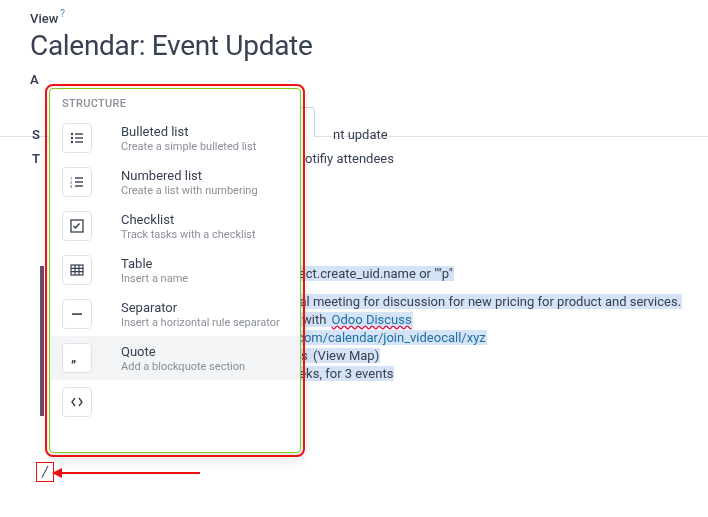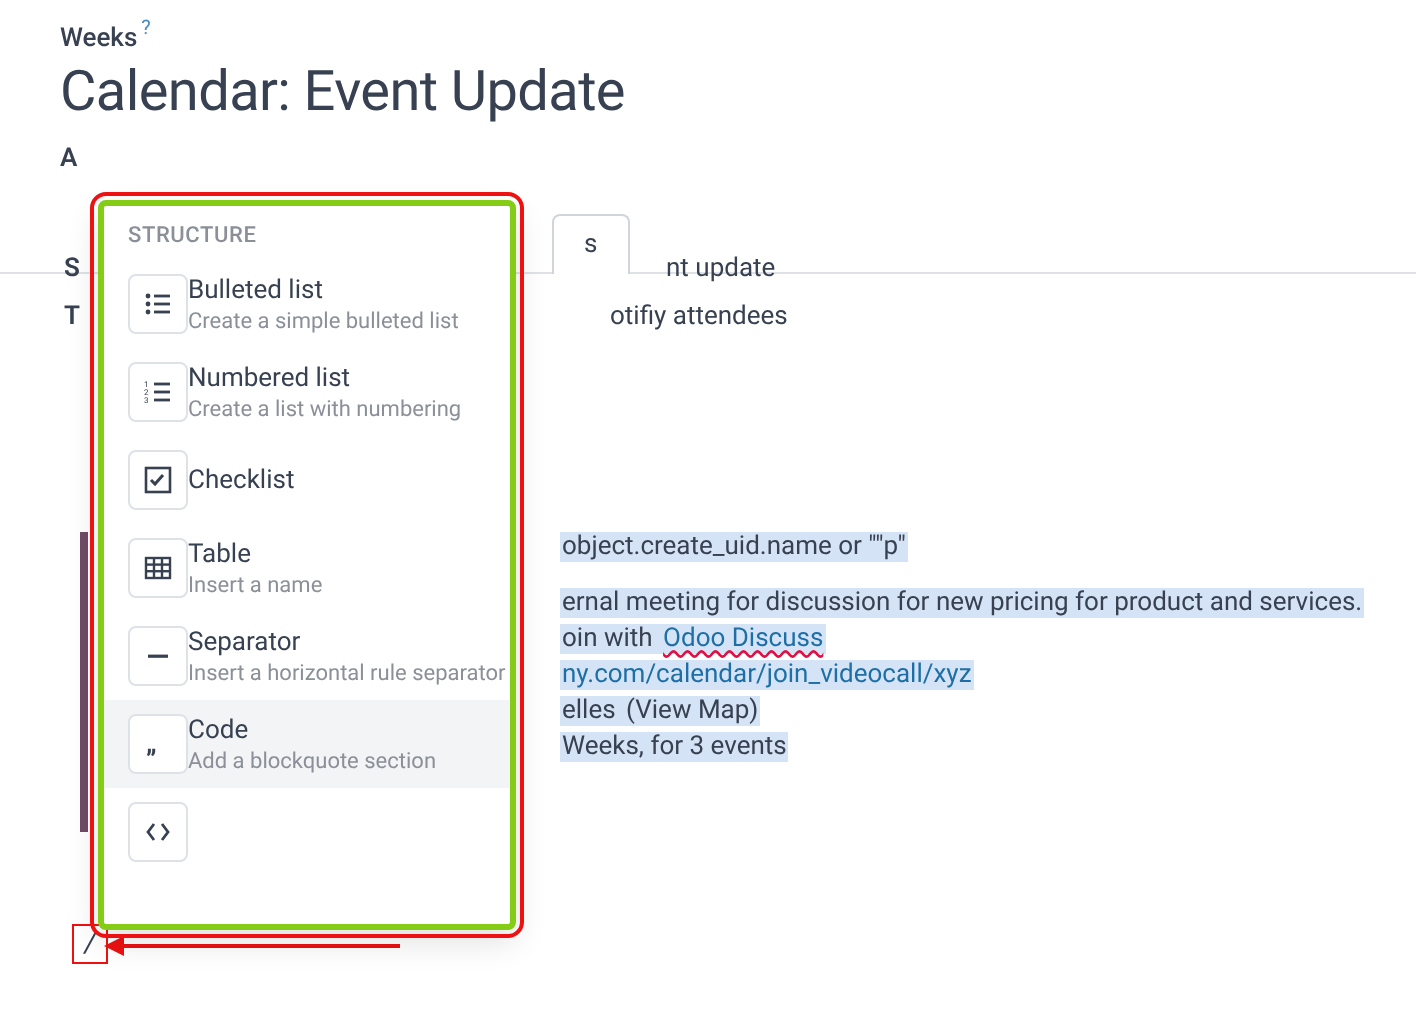--- a/index.html
+++ b/index.html
@@ -63,42 +63,41 @@
     content: "";
     position: absolute;
     left: -8px; top: -4px;
     border-right: 10px solid #e11;
     border-top: 5px solid transparent;
     border-bottom: 5px solid transparent;
   }
   .popup {
     position: absolute;
     left: 49px; top: 88px;
-    width: 209px;
+    width: 252px;
     height: 365px;
     background: #fff;
-    border: 3px solid #84cc16;
+    border: 1px solid #84cc16;
     box-shadow: 0 6px 16px rgba(0,0,0,.12);
     border-radius: 4px;
     outline: 2px solid #e11;
     outline-offset: 2px;
     overflow: hidden;
-    margin-top: 12px;
   }
   .popup-header {
     font-size: 11px;
     color: #8a8f98;
     letter-spacing: .3px;
     padding: 8px 12px 6px;
     font-weight: 500;
   }
   .menu-item {
     display: flex;
     align-items: center;
-    gap: 0;
+    gap: 29px;
     padding: 7px 12px;
     cursor: pointer;
   }
   .menu-item.active { background: #f2f4f6; }
   .menu-icon {
     width: 30px; height: 30px;
     border: 1px solid #dee2e6;
     border-radius: 4px;
     display: flex;
     align-items: center;
@@ -112,21 +111,21 @@
   .menu-desc { font-size: 11px; color: #8a8f98; margin-top: 1px; white-space: nowrap; }
   .bg-s { position:absolute; left:32px; top:127px; font-size:13px; color:#374151; font-weight:600; }
   .bg-t { position:absolute; left:32px; top:151px; font-size:13px; color:#374151; font-weight:600; }
   .bg-s-val { position:absolute; left:305px; top:127px; font-size:13px; color:#374151;margin-left:28px; }
   .bg-t-val { position:absolute; left:305px; top:151px; font-size:13px; color:#374151;text-align:center; }
 </style>
 </head>
 <body>
 
 <div class="pad">
-  <span class="name-label">Weeks</span><span class="name-help">?</span>
+  <span class="name-label">View</span><span class="name-help">?</span>
   <h1 class="title">Calendar: Event Update</h1>
   <div class="field-row"><span class="field-label">A</span></div>
 </div>
 
 <div class="bg-s">S</div>
 <div class="bg-s-val">nt update</div>
 <div class="bg-t">T</div>
 <div class="bg-t-val">otifiy attendees</div>
 
 <div class="tabs">
@@ -187,20 +186,21 @@
 
   <div class="menu-item">
     <div class="menu-icon">
       <svg width="14" height="14" viewBox="0 0 14 14">
           <rect x="1" y="1" width="12" height="12" fill="none" stroke="#374151" stroke-width="1.3"></rect>
           <path d="M3.5 7l2 2 4-4.5" fill="none" stroke="#374151" stroke-width="1.5"></path>
         </svg>
     </div>
     <div class="menu-text">
       <div class="menu-title">Checklist</div>
+      <div class="menu-desc">Track tasks with a checklist</div>
     </div>
   </div>
 
   <div class="menu-item">
     <div class="menu-icon">
       <svg width="14" height="14" viewBox="0 0 14 14">
           <rect x="1" y="2" width="12" height="10" fill="none" stroke="#374151" stroke-width="1.2"></rect>
           <line x1="1" y1="5.3" x2="13" y2="5.3" stroke="#374151" stroke-width="1.2"></line>
           <line x1="1" y1="8.6" x2="13" y2="8.6" stroke="#374151" stroke-width="1.2"></line>
           <line x1="5" y1="2" x2="5" y2="12" stroke="#374151" stroke-width="1.2"></line>
@@ -225,21 +225,21 @@
     </div>
   </div>
 
   <div class="menu-item active">
     <div class="menu-icon">
       <svg width="14" height="14" viewBox="0 0 14 14">
           <text x="1" y="11" font-size="13" font-weight="bold" fill="#374151">„</text>
         </svg>
     </div>
     <div class="menu-text">
-      <div class="menu-title">Code</div>
+      <div class="menu-title">Quote</div>
       <div class="menu-desc">Add a blockquote section</div>
     </div>
   </div>
 
   <div class="menu-item">
     <div class="menu-icon">
       <svg width="14" height="14" viewBox="0 0 14 14">
           <path d="M5 3L2 7l3 4M9 3l3 4-3 4" fill="none" stroke="#374151" stroke-width="1.4"></path>
         </svg>
     </div>

